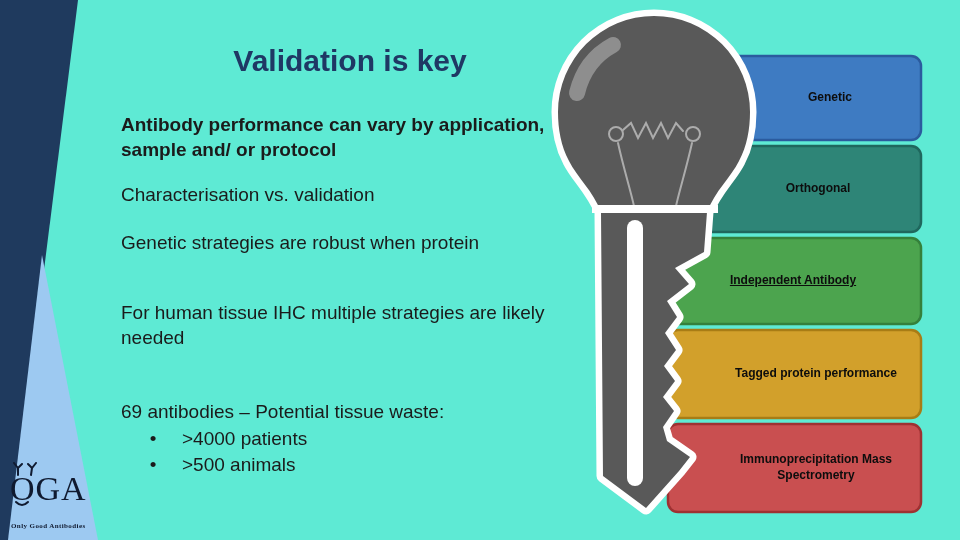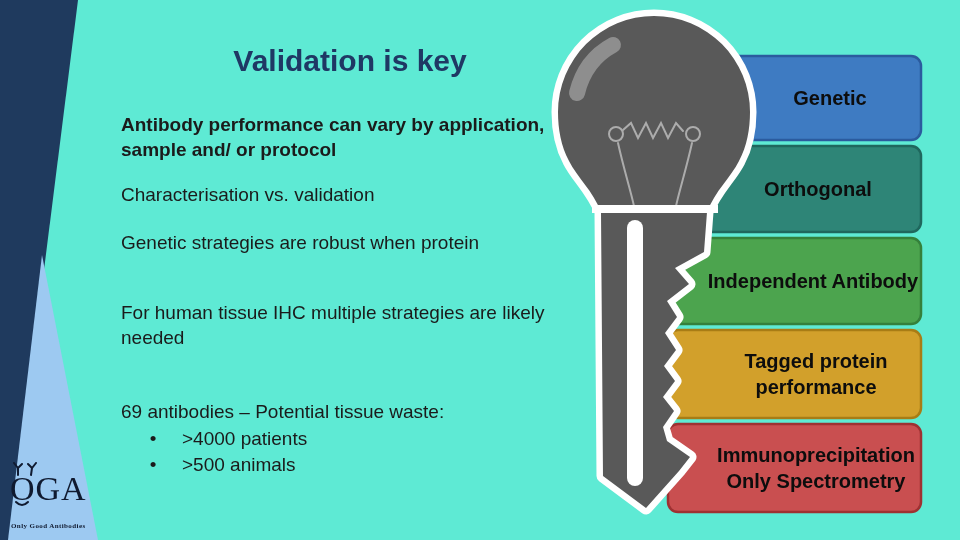--- a/index.html
+++ b/index.html
@@ -18,25 +18,25 @@
   .l1{top:182px;width:440px;}
   .l2{top:230px;width:440px;}
   .l3{top:300px;width:430px;}
   .stats{top:399px;width:440px;}
   .bullet-row{display:flex;align-items:flex-start;font-size:19px;line-height:25px;}
   .bullet-row .dot{width:10px;text-align:center;margin-right:24px;}
   .b1{left:148px;top:426px;}
   .b2{left:148px;top:452px;}
   .key-label{
     display:flex;align-items:center;justify-content:center;text-align:center;
-    font-size:20px;font-weight:bold;color:#0d0d0d;line-height:1.3;
+    font-size:12px;font-weight:bold;color:#0d0d0d;line-height:1.3;
   }
   .lb1{left:740px;top:56px;width:180px;height:84px;}
   .lb2{left:728px;top:146px;width:180px;height:86px;}
-  .lb3{left:706px;top:238px;width:214px;height:86px;}
+  .lb3{left:686px;top:238px;width:214px;height:86px;text-decoration:underline;}
   .lb4{left:726px;top:330px;width:180px;height:88px;}
   .lb5{left:721px;top:424px;width:190px;height:88px;}
   #logo{left:10px;top:472px;width:110px;color:#101a30;}
   #logo .name{font-family:"Liberation Serif",serif;font-size:34px;line-height:34px;letter-spacing:1px;position:relative;}
   #logo .tagline{font-family:"Liberation Serif",serif;font-size:7px;font-weight:bold;letter-spacing:0.4px;margin-top:16px;margin-left:1px;}
   #logo-deco{position:absolute;left:-3px;top:-10px;}
 </style>
 </head>
 <body>
 
@@ -103,21 +103,21 @@
     </g>
 
     <rect x="592" y="205" width="126" height="8" fill="#ffffff"></rect>
     <rect x="627" y="220" width="16" height="266" rx="8" fill="#ffffff"></rect>
   </svg>
 
   <div class="abs key-label lb1">Genetic</div>
   <div class="abs key-label lb2">Orthogonal</div>
   <div class="abs key-label lb3">Independent Antibody</div>
   <div class="abs key-label lb4">Tagged protein performance</div>
-  <div class="abs key-label lb5">Immunoprecipitation Only Spectrometry</div>
+  <div class="abs key-label lb5">Immunoprecipitation Mass Spectrometry</div>
 
   <div id="logo" class="abs">
     <div class="name">
       <span>OGA</span>
       <svg id="logo-deco" width="40" height="52" viewBox="0 0 40 52">
         <g fill="none" stroke="#101a30" stroke-width="2" stroke-linecap="round">
           <path d="M 11 13 L 11 6 M 7 1 L 11 6 L 15 2"></path>
           <path d="M 24 13 L 25 6 M 21 2 L 25 6 L 29 1"></path>
           <path d="M 9 40 Q 15 46 21 40"></path>
         </g>

